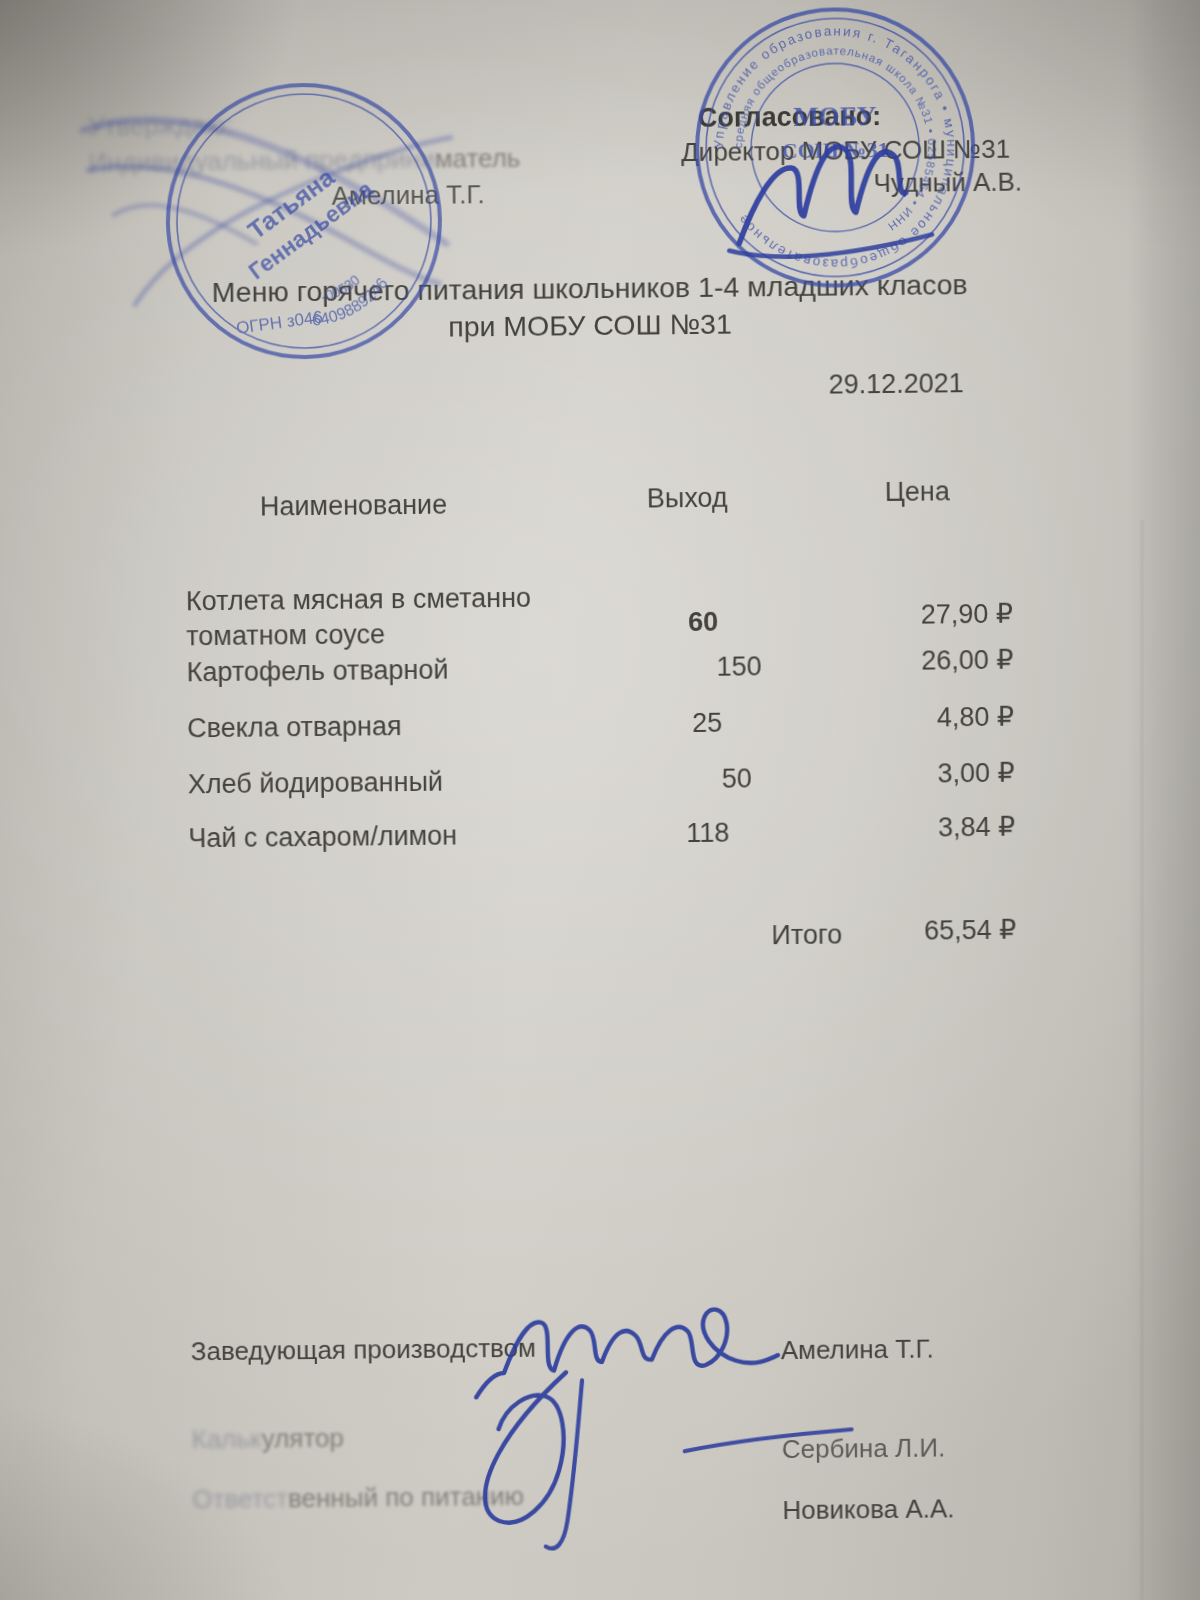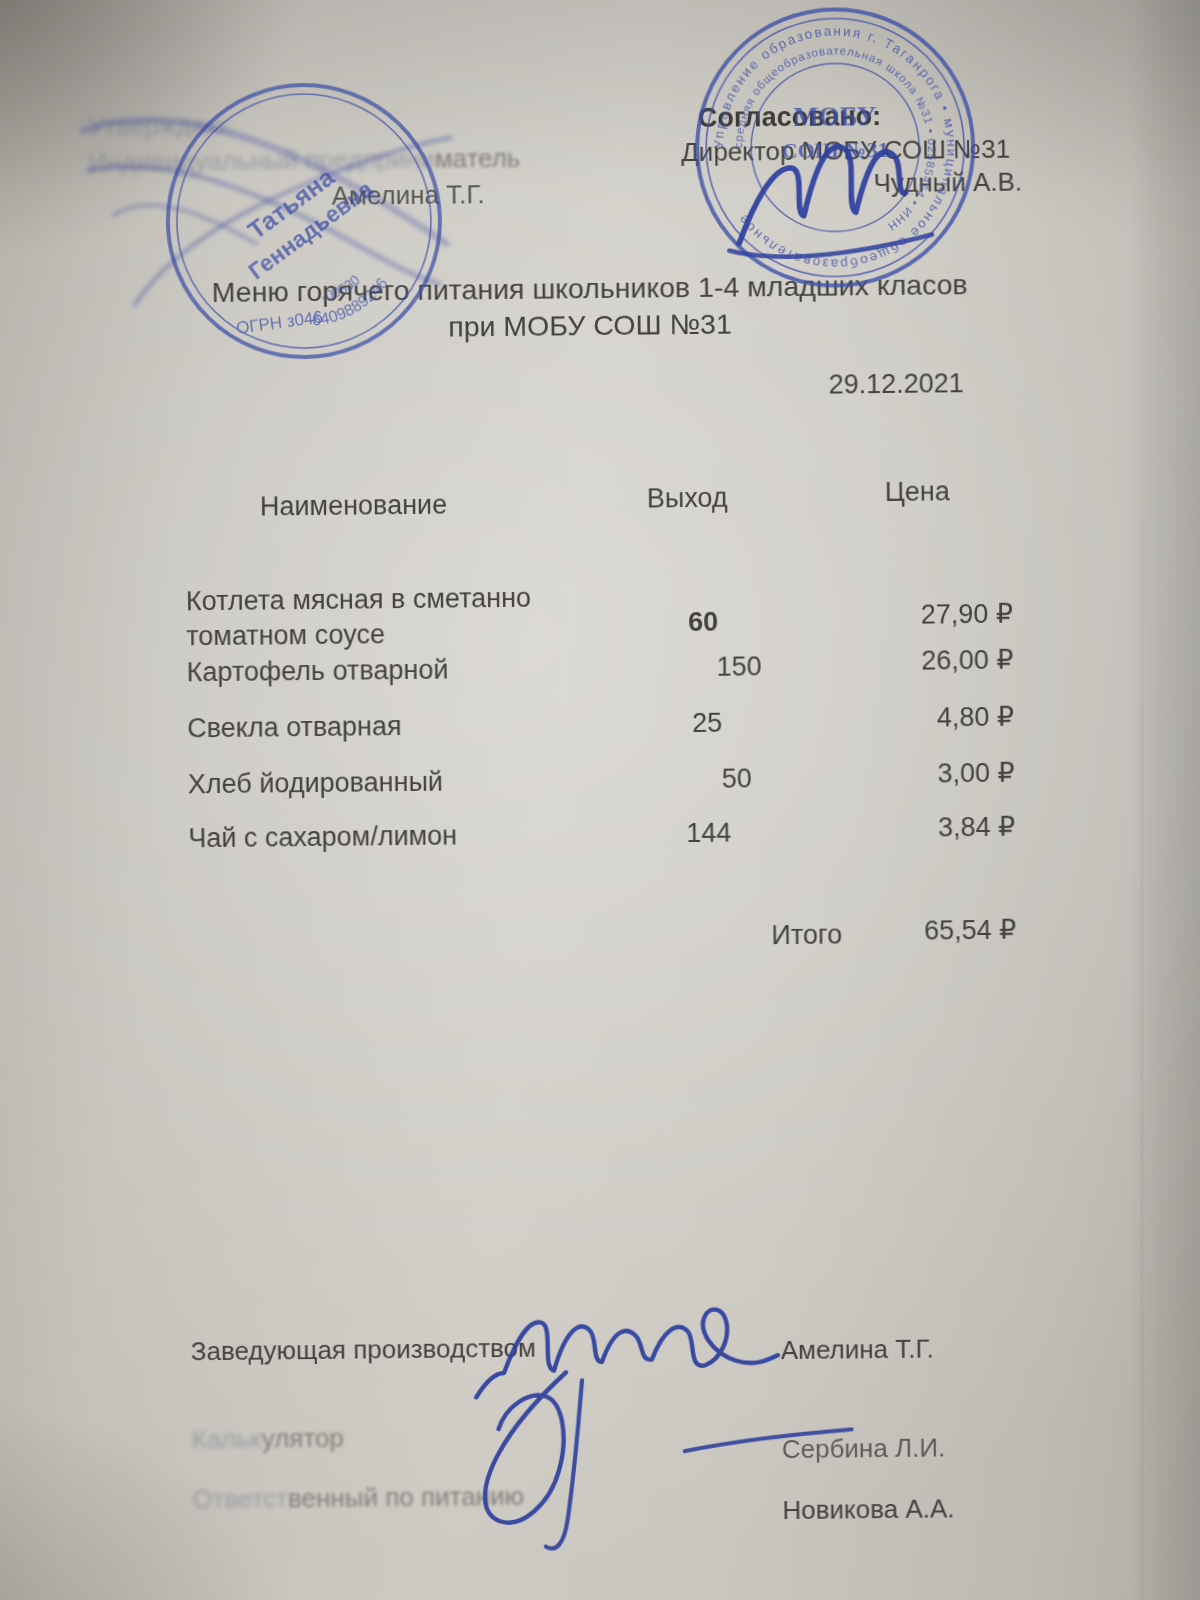--- a/index.html
+++ b/index.html
@@ -67,21 +67,21 @@
 
     <div class="t tbl" style="left:188px;top:709px;">Свекла отварная</div>
     <div class="t tbl" style="left:693px;top:709px;">25</div>
     <div class="t tbl right" style="left:870px;top:705px;width:145px;">4,80 ₽</div>
 
     <div class="t tbl" style="left:188px;top:765px;">Хлеб йодированный</div>
     <div class="t tbl" style="left:706px;top:765px;margin-left:16px;">50</div>
     <div class="t tbl right" style="left:870px;top:761px;width:145px;">3,00 ₽</div>
 
     <div class="t tbl" style="left:188px;top:819px;">Чай с сахаром/лимон</div>
-    <div class="t tbl" style="left:686px;top:819px;">144</div>
+    <div class="t tbl" style="left:686px;top:819px;">118</div>
     <div class="t tbl right" style="left:870px;top:815px;width:145px;">3,84 ₽</div>
 
     <div class="t tbl" style="left:770px;top:922px;">Итого</div>
     <div class="t tbl right" style="left:870px;top:918px;width:145px;">65,54 ₽</div>
 
     <div class="t" style="left:185px;top:1332px;">Заведующая производством</div>
     <div class="t" style="left:775px;top:1337px;">Амелина Т.Г.</div>
 
     <div class="t" style="left:185px;top:1420px;">
       <span class="faded">Кальк</span><span class="semi-faded">улятор</span>

